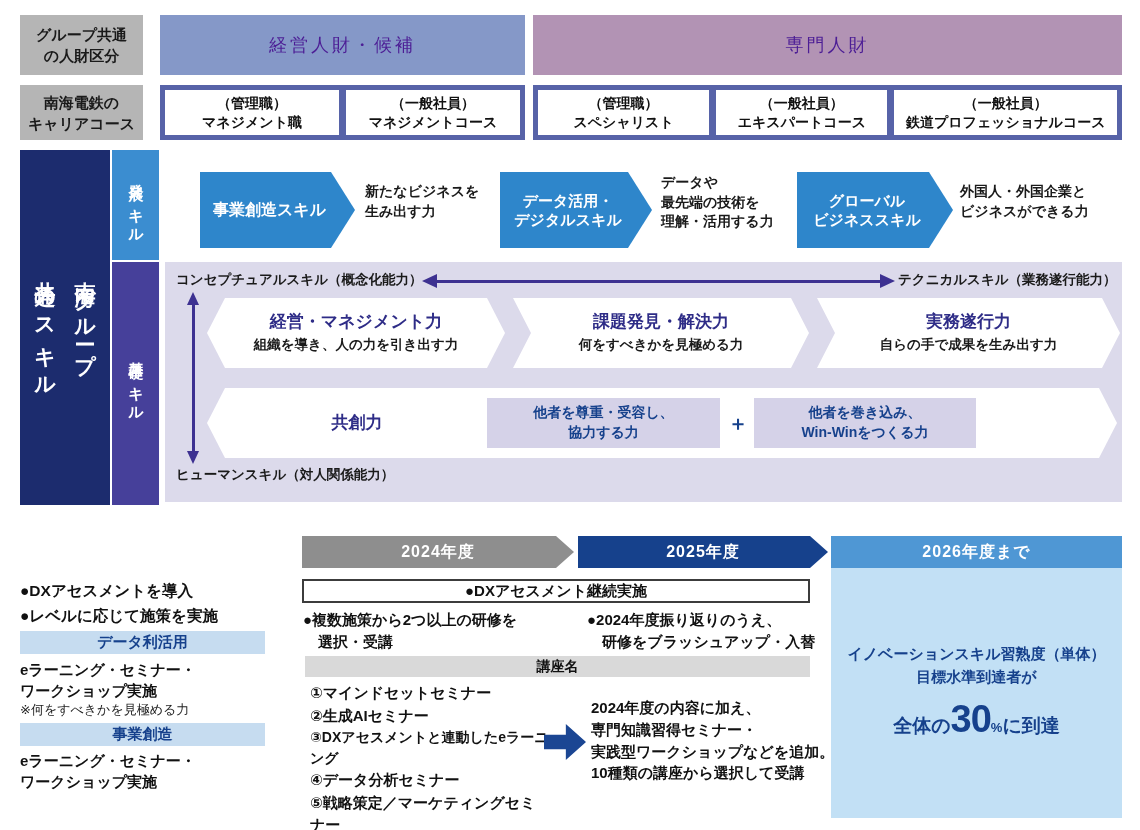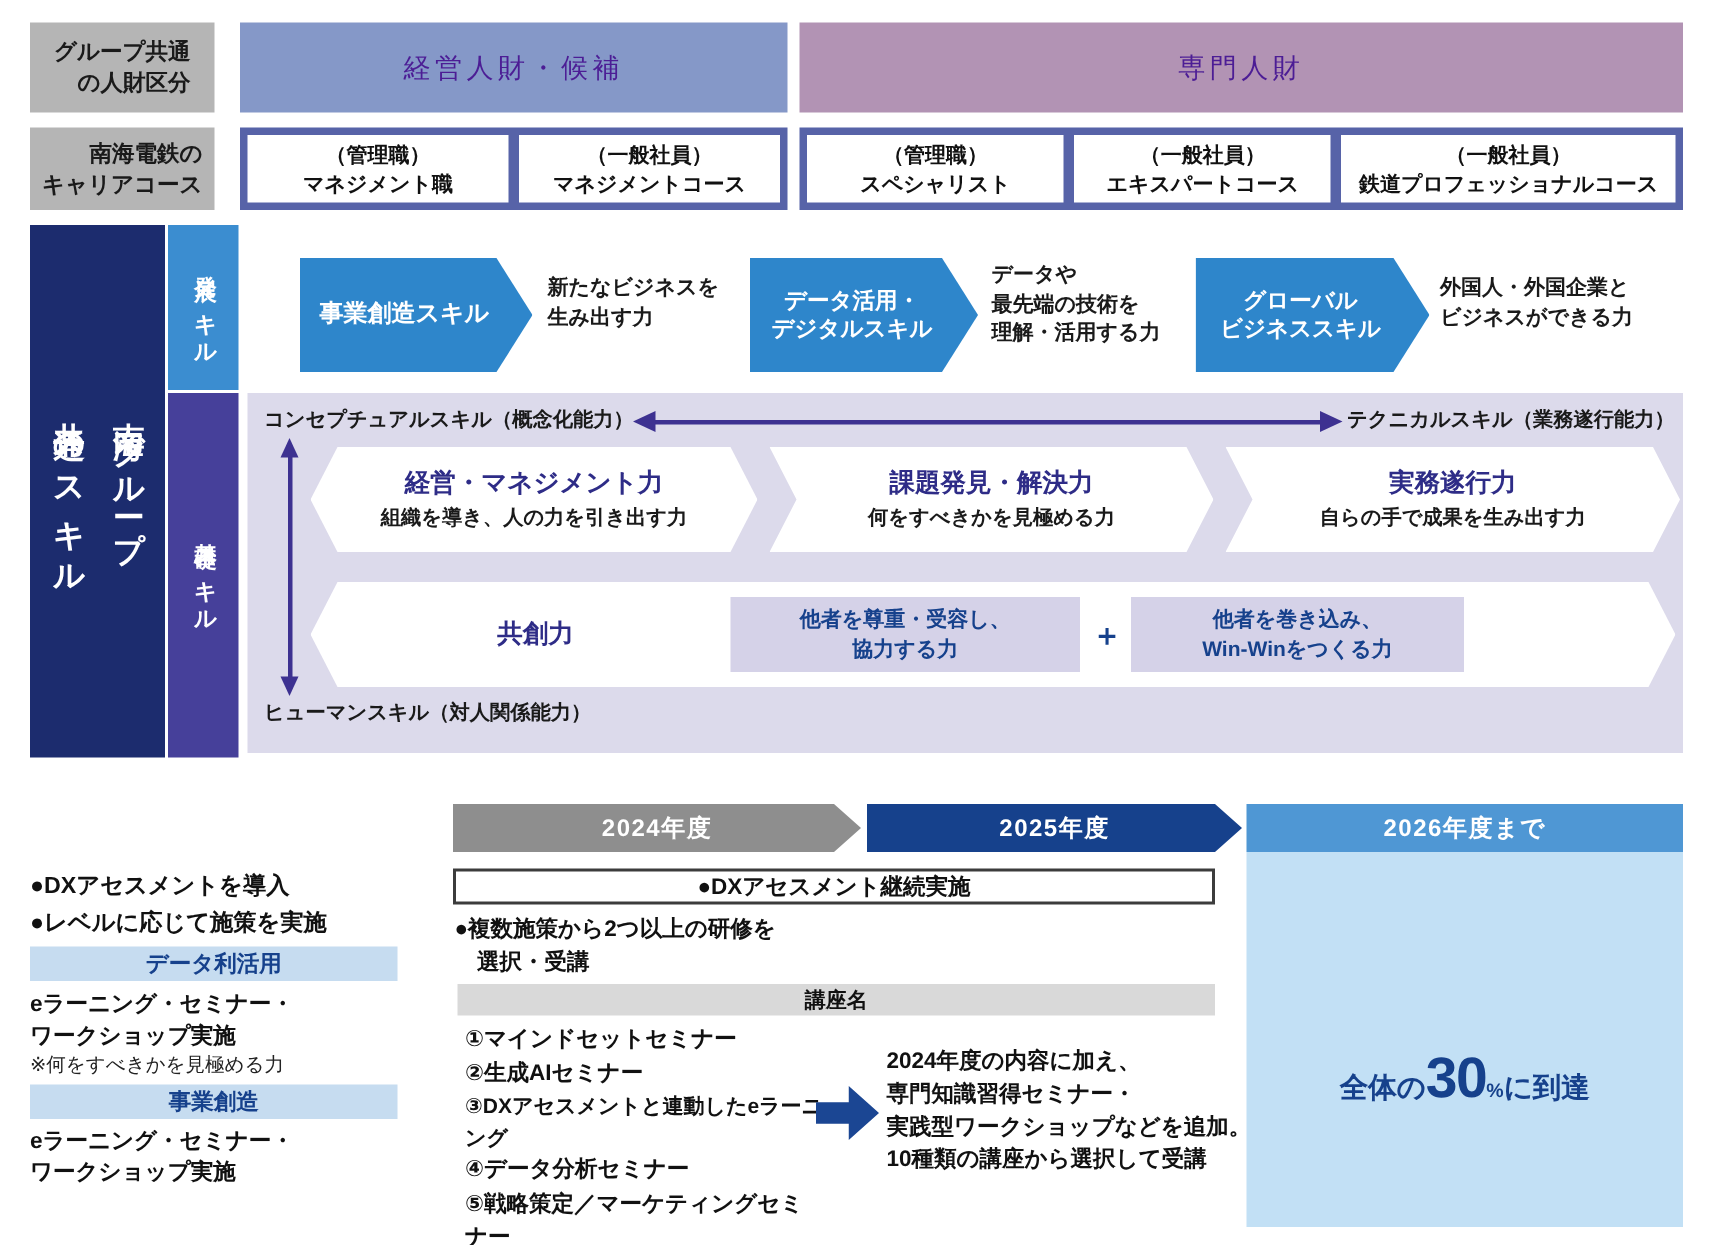--- a/index.html
+++ b/index.html
@@ -1,21 +1,21 @@
 <!DOCTYPE html>
 <html lang="ja" style="--gray-label: #b5b5b5; --management-band: #8598c8; --specialist-band: #b293b4; --career-band: #5763a8; --sidebar-navy: #1c2c6e; --development-blue: #3b8dd0; --foundation-purple: #46409a; --arrow-blue: #2e86cb; --panel-lavender: #dcdaeb; --heading-indigo: #2e2c87; --axis-purple: #3d3191; --subskill-box: #d5d2e8; --timeline-gray: #8e8e8e; --timeline-navy: #16418c; --timeline-blue: #4f97d4; --fy2026-bg: #c2e0f5; --section-band-blue: #c6dcf0; --course-band-gray: #d9d9d9; --deep-blue-text: #16418c; --block-arrow-navy: #1b4693;"><head>
 <meta charset="utf-8">
 <style>
   html,body { margin:0; padding:0; background:#fff; }
   body { font-family:"Liberation Sans","DejaVu Sans",sans-serif; }
   .stage { position:relative; width:1140px; height:830px; background:#ffffff; overflow:hidden; }
   .abs { position:absolute; box-sizing:border-box; }
   .ctr { display:flex; align-items:center; justify-content:center; text-align:center; }
   .pre { white-space:pre-line; }
-  .graybox { background:var(--gray-label); color:#1a1a1a; font-weight:bold; font-size:15px; line-height:1.4;text-align:right; }
+  .graybox { background:var(--gray-label); color:#1a1a1a; font-weight:bold; font-size:15px; line-height:1.4; }
   .band { color:#4c1d95; font-weight:normal; font-size:18px; letter-spacing:3px; }
   .band1 { background:var(--management-band); }
   .band2 { background:var(--specialist-band); }
   .cband { background:var(--career-band); display:flex; gap:7px; padding:5px; }
   .cbox { background:#fff; display:flex; flex-direction:column; align-items:center; justify-content:center; font-size:14px; font-weight:bold; color:#111; line-height:1.35; text-align:center; }
   .vwrap { display:flex; align-items:center; justify-content:center; }
   .vtext { writing-mode:vertical-rl; white-space:pre-line; }
   .sidebar { background:var(--sidebar-navy); color:#fff; }
   .sidebar .vtext { font-size:21px; font-weight:bold; letter-spacing:5px; line-height:1.9; }
   .devcol { background:var(--development-blue); color:#fff; }
@@ -170,37 +170,43 @@
   <div class="abs bodytext pre" style="left:20px;top:659px;width:250px;">eラーニング・セミナー・
 ワークショップ実施</div>
   <div class="abs note" style="left:20px;top:701px;">※何をすべきかを見極める力</div>
   <div class="abs secband ctr" style="left:20px;top:723px;width:245px;height:23px;">事業創造</div>
   <div class="abs bodytext pre" style="left:20px;top:750px;width:250px;">eラーニング・セミナー・
 ワークショップ実施</div>
 
   <div class="abs contbox ctr" style="left:302px;top:579px;width:508px;height:24px;">●DXアセスメント継続実施</div>
   <div class="abs mbullet pre" style="left:303px;top:609px;width:270px;">●複数施策から2つ以上の研修を
 　選択・受講</div>
+  <div class="abs mbullet pre" style="left:587px;top:609px;width:255px;">●2024年度振り返りのうえ、
+　研修をブラッシュアップ・入替</div>
   <div class="abs courseband ctr" style="left:305px;top:656px;width:505px;height:21px;">講座名</div>
 
   <div class="abs" style="left:310px;top:682px;width:240px;">
     <div class="courseline">①マインドセットセミナー</div>
     <div class="courseline">②生成AIセミナー</div>
     <div class="courseline" style="font-size:14px;">③DXアセスメントと連動したeラーニング</div>
     <div class="courseline">④データ分析セミナー</div>
     <div class="courseline">⑤戦略策定／マーケティングセミナー</div>
 
   </div>
 
   <div class="abs blockarrow" style="left:544px;top:724px;width:42px;height:36px;"></div>
   <div class="abs mbullet pre" style="left:591px;top:697px;width:260px;">2024年度の内容に加え、
 専門知識習得セミナー・
 実践型ワークショップなどを追加。
 10種類の講座から選択して受講</div>
 
+  <div class="abs goaltext ctr" style="left:836px;top:642px;width:281px;flex-direction:column;">
+    <div>イノベーションスキル習熟度（単体）</div>
+    <div>目標水準到達者が</div>
+  </div>
   <div class="abs goalrow" style="left:831px;top:698px;width:291px;">
     <span class="g-s">全体の</span>
     <span class="g-big">30</span>
     <span class="g-pct">%</span>
     <span class="g-s">に到達</span>
   </div>
 
 </div>
 
 </body></html>

